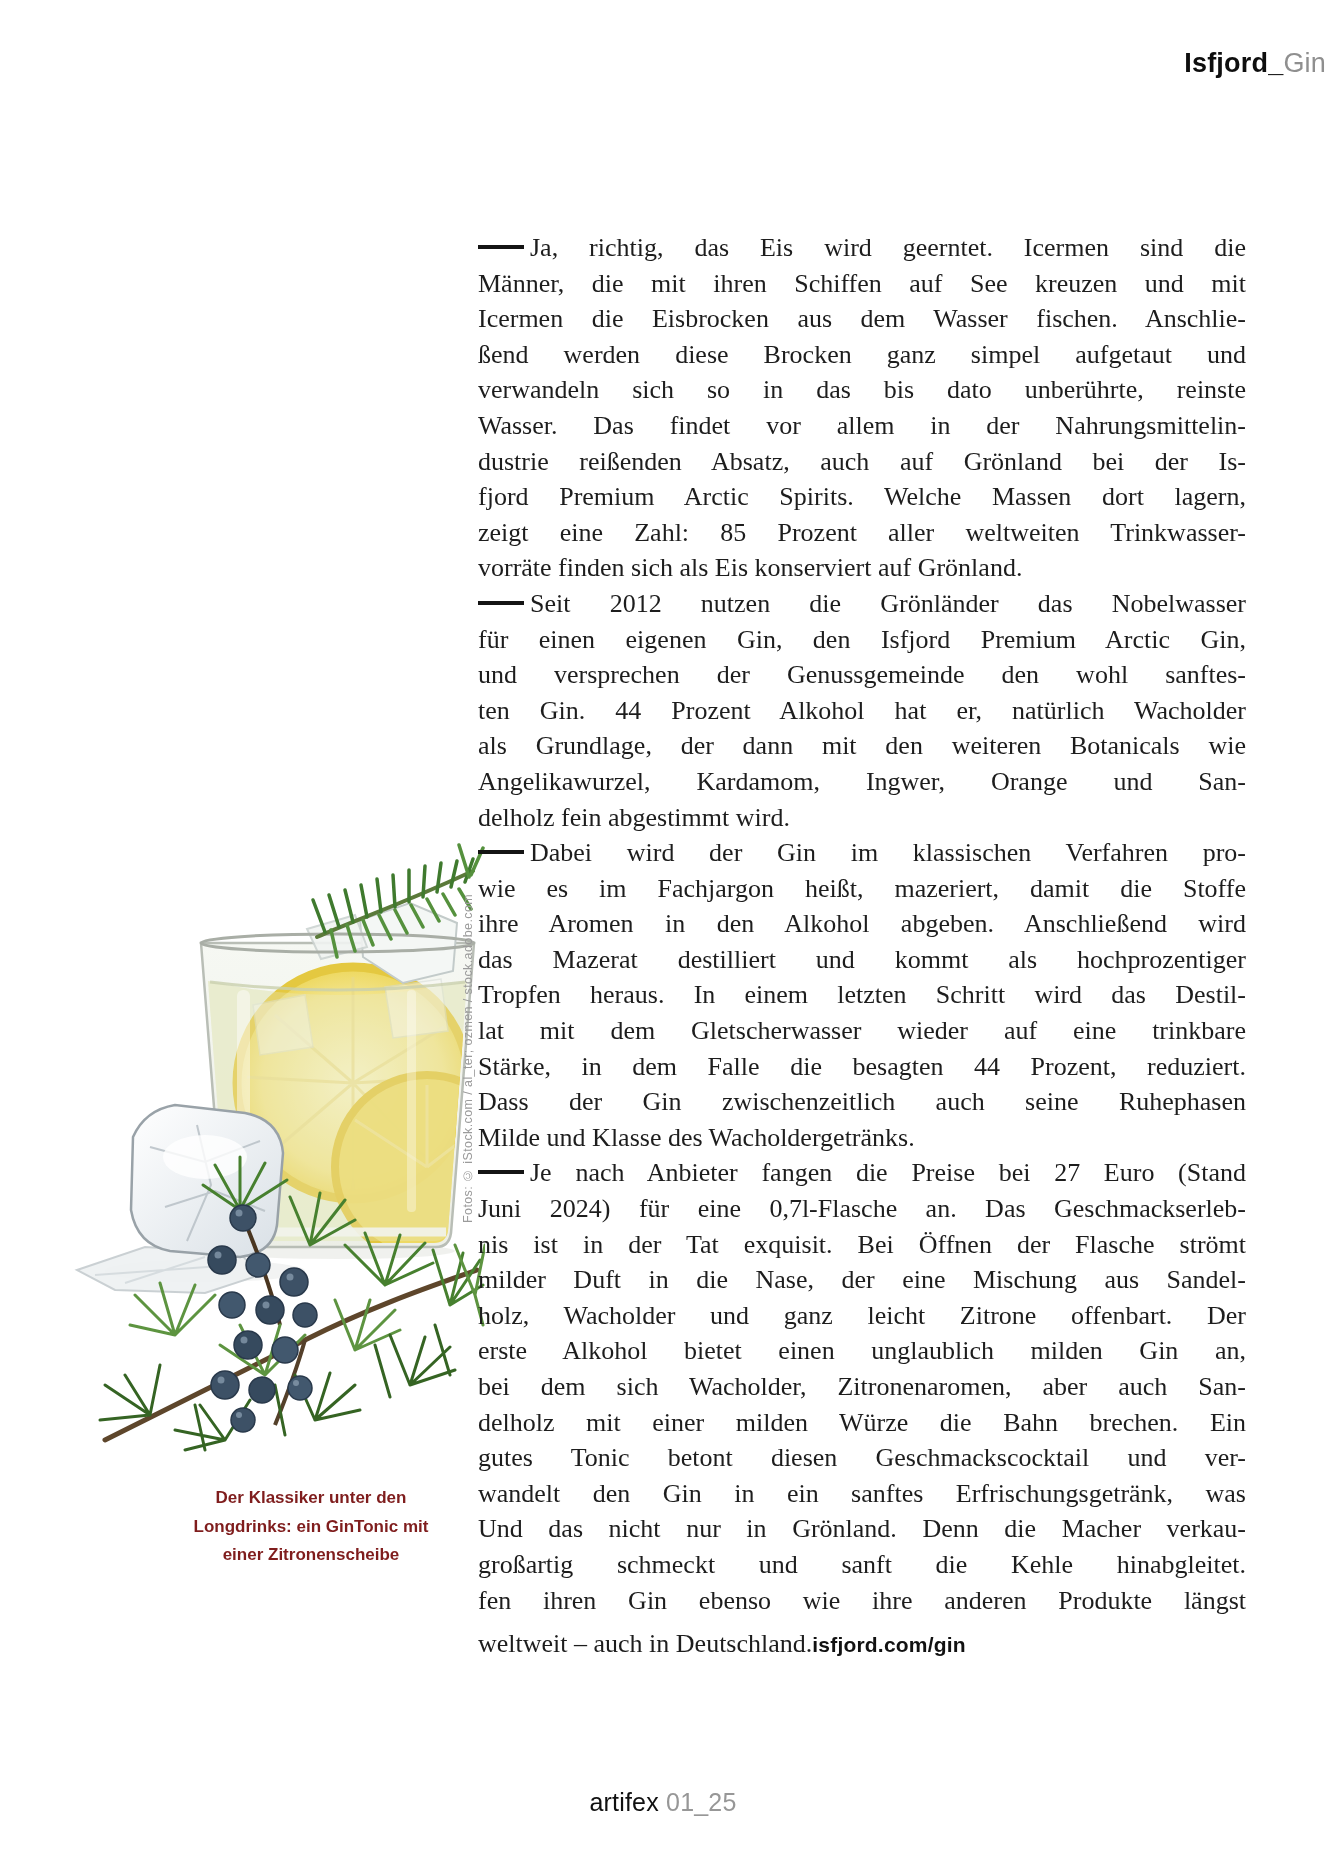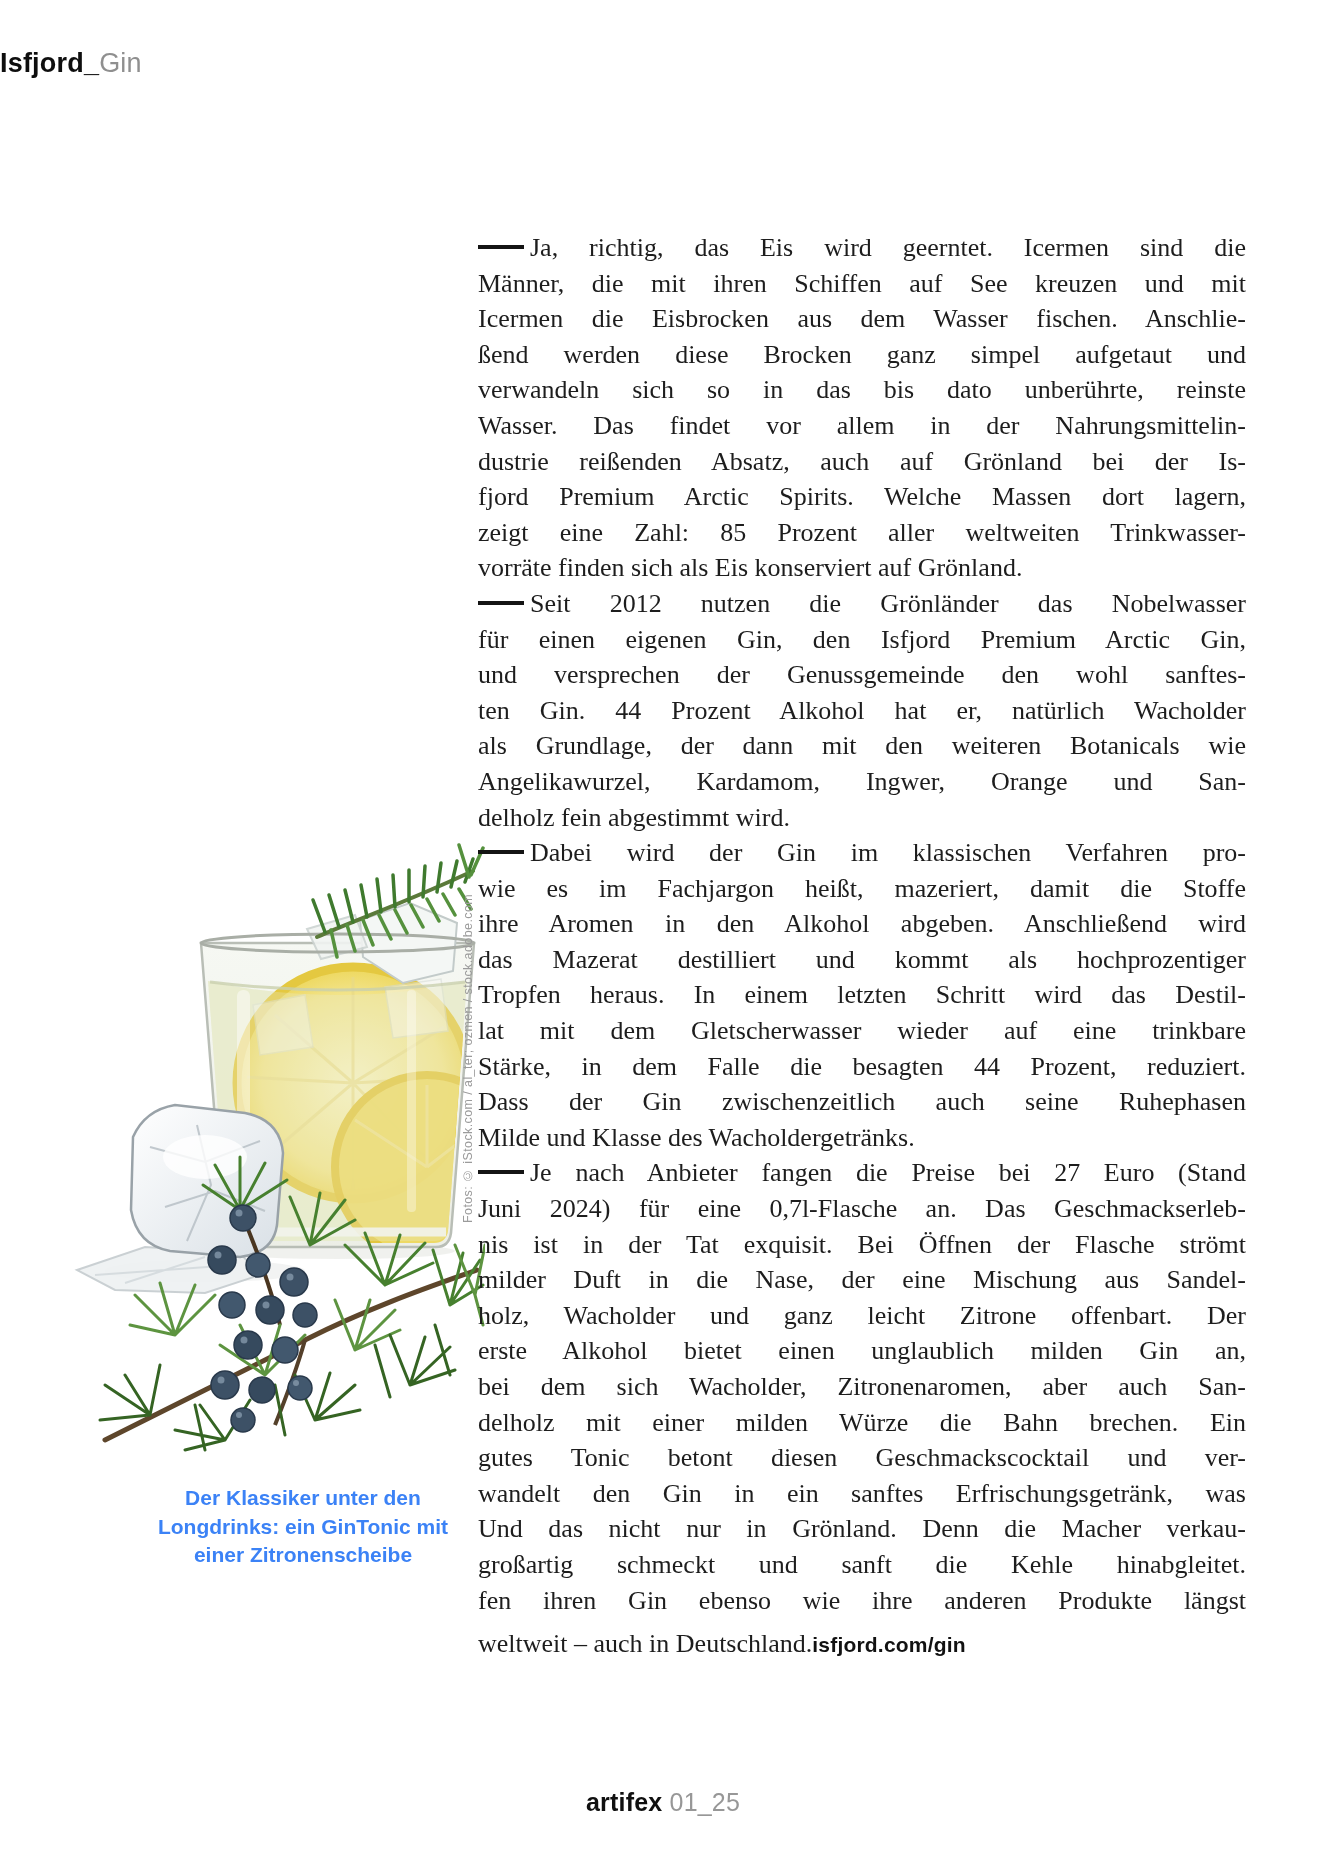--- a/index.html
+++ b/index.html
@@ -6,21 +6,21 @@
   .page{
     position:relative;
     width:1326px;height:1875px;
     background:#ffffff;
     font-family:"Liberation Sans", sans-serif;
     overflow:hidden;
   }
   
   .mag-header{
     position:absolute;top:48px;left:0;right:0;
-    text-align:left;font-size:27px;letter-spacing:.2px;
+    text-align:right;font-size:27px;letter-spacing:.2px;
   }
   .mag-header .brand{font-weight:800;color:#0e0e0e;}
   .mag-header .section{font-weight:300;color:#8f8f8f;}
   
   .article{
     position:absolute;left:478px;top:230px;width:768px;
     font-family:"Liberation Serif", serif;
     font-size:26px;color:#1d1d1d;
   }
   .para{margin:0;}
@@ -40,29 +40,29 @@
     font-weight:700;font-size:21px;color:#111111;letter-spacing:.2px;
   }
   
   .figure{position:absolute;left:55px;top:685px;width:430px;height:770px;}
   .credit{
     position:absolute;left:461px;top:948px;height:275px;width:20px;
     writing-mode:vertical-rl;transform:rotate(180deg);
     font-size:12.5px;color:#9b9b9b;letter-spacing:.4px;white-space:nowrap;
   }
   .caption{
-    position:absolute;left:108px;top:1484px;width:390px;
-    text-align:center;font-weight:700;font-size:21px;line-height:28.5px;color:#3b82f6;
+    position:absolute;left:116px;top:1484px;width:390px;
+    text-align:center;font-weight:700;font-size:17px;line-height:28.5px;color:#7f1d1d;
   }
   
   .mag-footer{
     position:absolute;top:1788px;left:0;right:0;text-align:center;
     font-size:25px;letter-spacing:.2px;
   }
-  .mag-footer .name{font-weight:700;color:#101010;}
+  .mag-footer .name{font-weight:400;color:#101010;}
   .mag-footer .issue{font-weight:300;color:#979797;}
 </style>
 </head>
 <body>
 
 <div class="page">
 
   <div class="mag-header">
     <span class="brand">Isfjord_</span><span class="section">Gin</span>
   </div>

